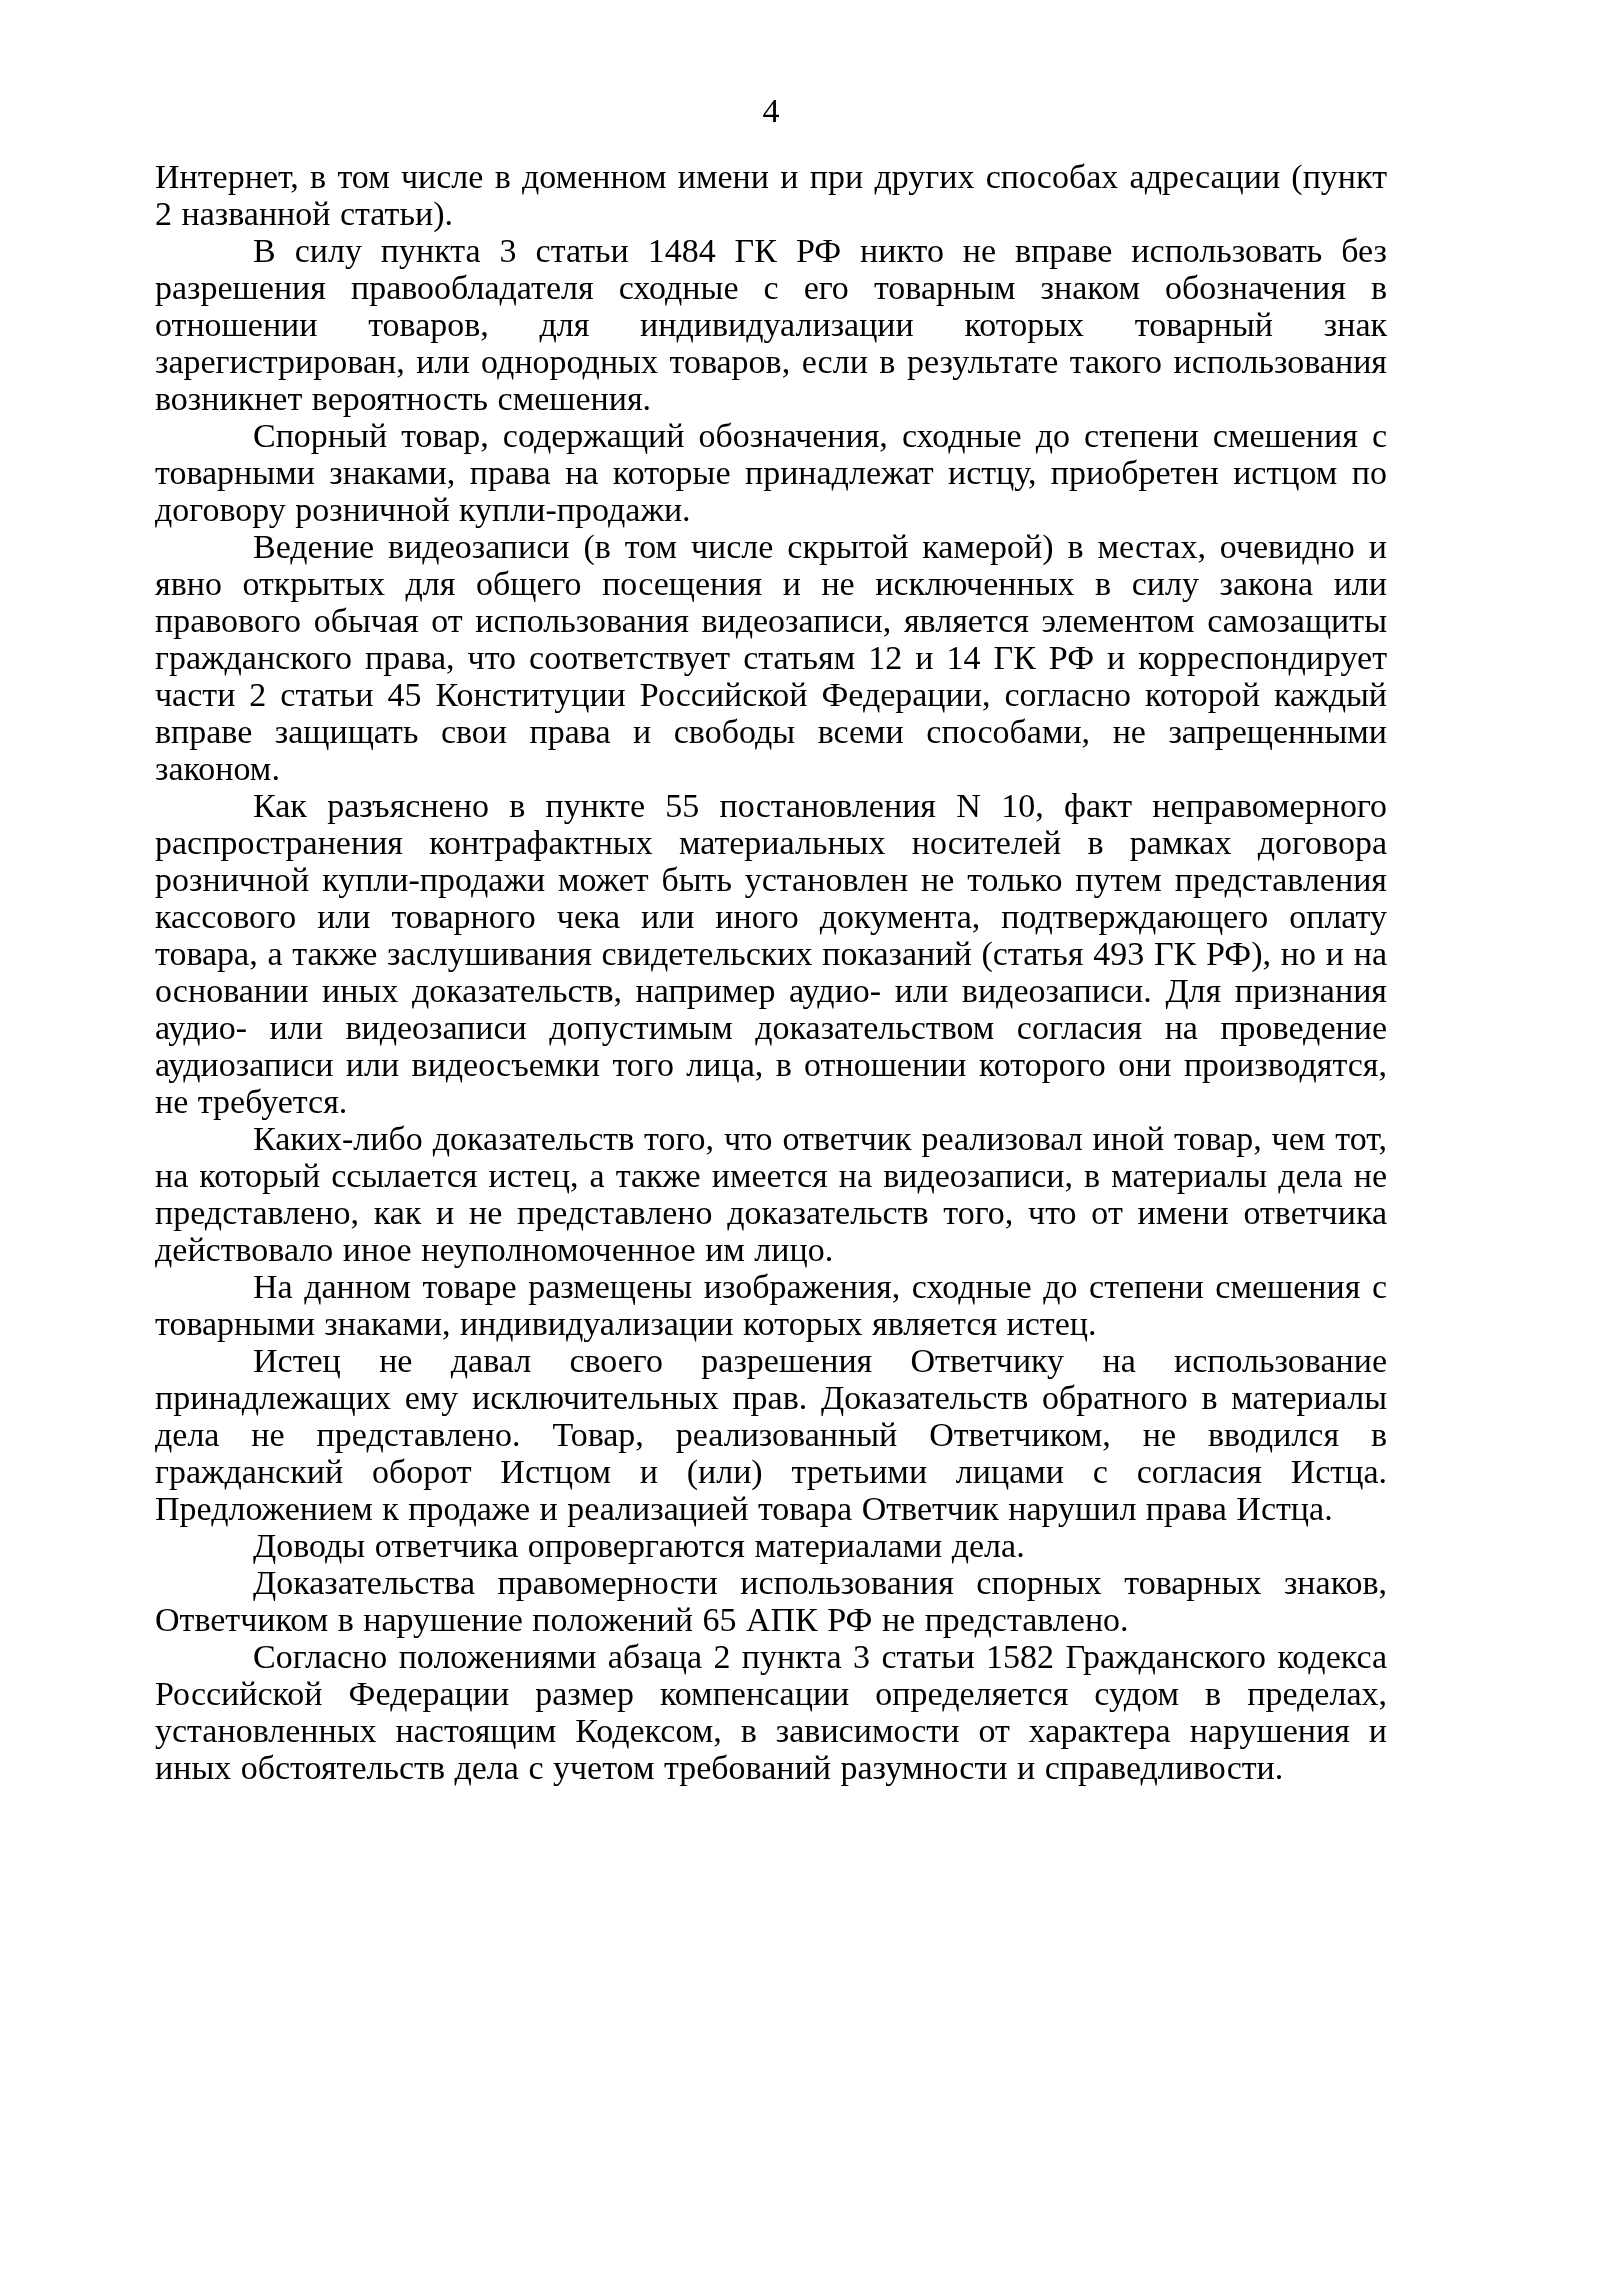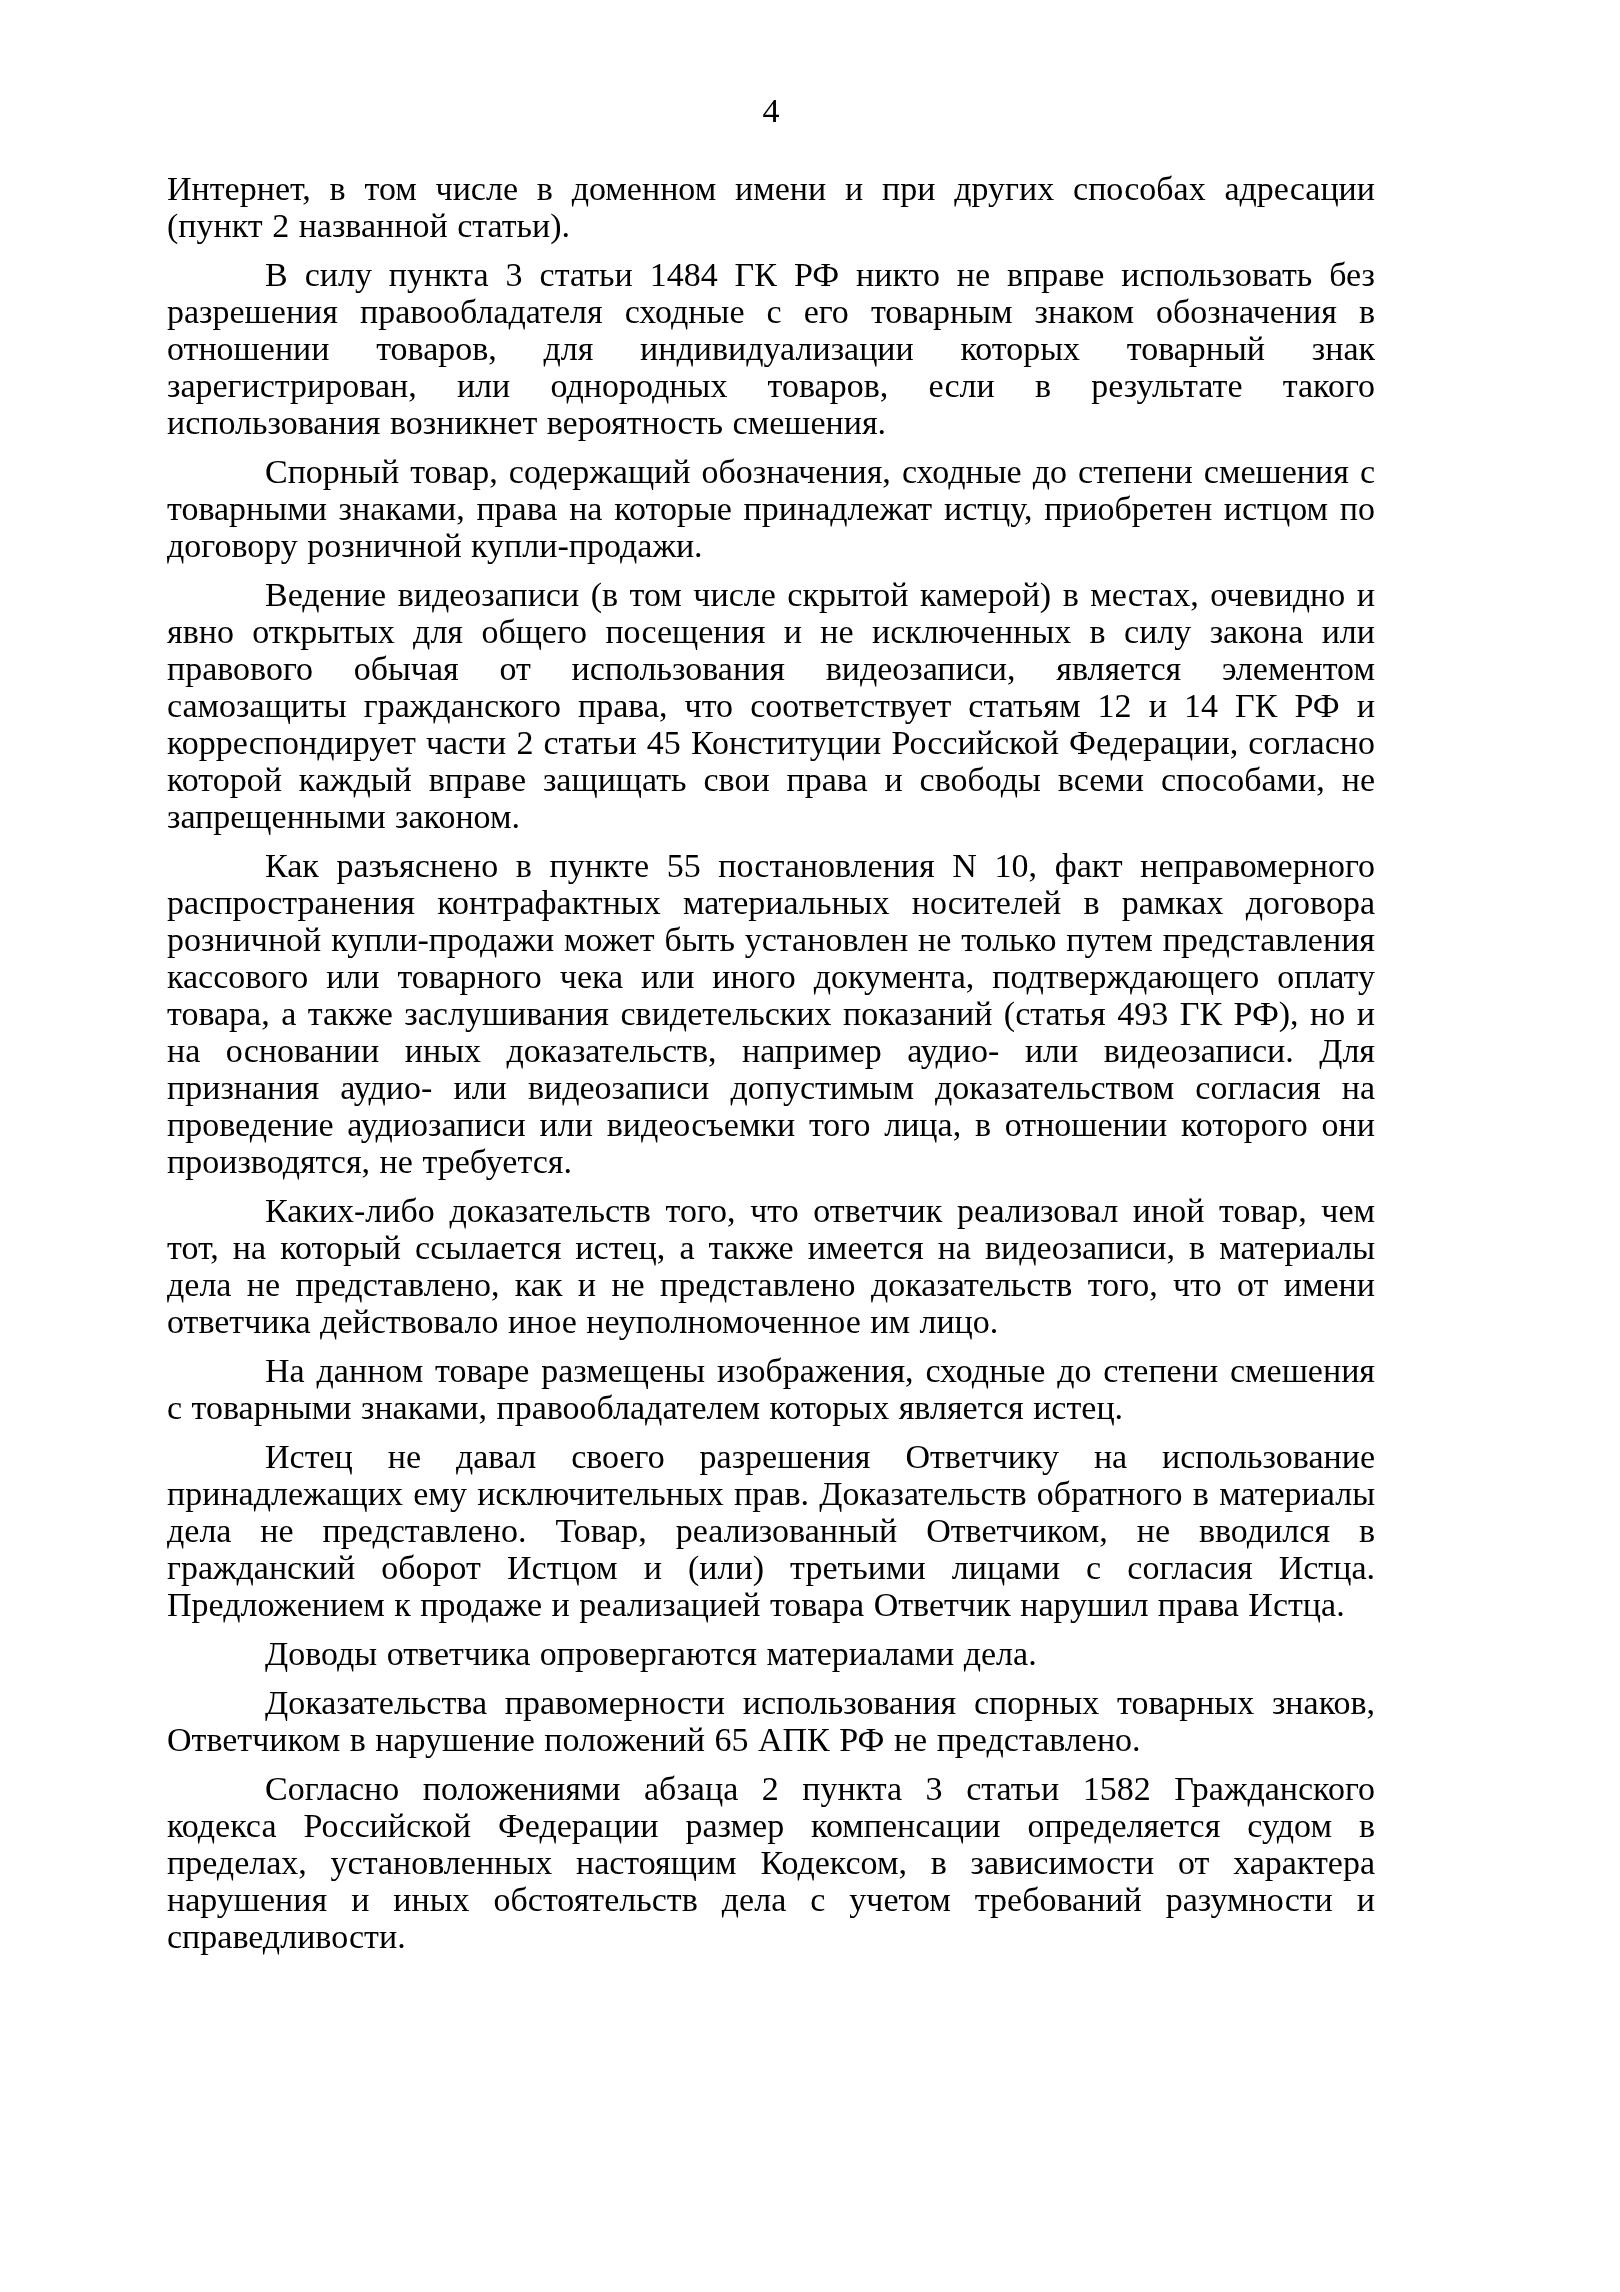--- a/index.html
+++ b/index.html
@@ -32,40 +32,40 @@
     width: 1232px;
     font-size: 34px;
     line-height: 37px;
     text-align: justify;
     text-align-last: left;
     hyphens: none;
     -webkit-hyphens: none;
     word-spacing: 1px;
   }
   .doc-body p.para {
-    margin: 12px;
+    margin: 0;
     padding: 0;
   }
   .doc-body p.para.indent {
     text-indent: 98px;
     font-family: Liberation Serif, serif;
   }
 </style>
 </head>
 <body>
 
 <div class="page">
   <div class="page-number">4</div>
   <div class="doc-body">
       <p class="para">Интернет, в том числе в доменном имени и при других способах адресации (пункт 2 названной статьи).</p>
       <p class="para indent">В силу пункта 3 статьи 1484 ГК РФ никто не вправе использовать без разрешения правообладателя сходные с его товарным знаком обозначения в отношении товаров, для индивидуализации которых товарный знак зарегистрирован, или однородных товаров, если в результате такого использования возникнет вероятность смешения.</p>
       <p class="para indent">Спорный товар, содержащий обозначения, сходные до степени смешения с товарными знаками, права на которые принадлежат истцу, приобретен истцом по договору розничной купли-продажи.</p>
       <p class="para indent">Ведение видеозаписи (в том числе скрытой камерой) в местах, очевидно и явно открытых для общего посещения и не исключенных в силу закона или правового обычая от использования видеозаписи, является элементом самозащиты гражданского права, что соответствует статьям 12 и 14 ГК РФ и корреспондирует части 2 статьи 45 Конституции Российской Федерации, согласно которой каждый вправе защищать свои права и свободы всеми способами, не запрещенными законом.</p>
       <p class="para indent">Как разъяснено в пункте 55 постановления N 10, факт неправомерного распространения контрафактных материальных носителей в рамках договора розничной купли-продажи может быть установлен не только путем представления кассового или товарного чека или иного документа, подтверждающего оплату товара, а также заслушивания свидетельских показаний (статья 493 ГК РФ), но и на основании иных доказательств, например аудио- или видеозаписи. Для признания аудио- или видеозаписи допустимым доказательством согласия на проведение аудиозаписи или видеосъемки того лица, в отношении которого они производятся, не требуется.</p>
       <p class="para indent">Каких-либо доказательств того, что ответчик реализовал иной товар, чем тот, на который ссылается истец, а также имеется на видеозаписи, в материалы дела не представлено, как и не представлено доказательств того, что от имени ответчика действовало иное неуполномоченное им лицо.</p>
-      <p class="para indent">На данном товаре размещены изображения, сходные до степени смешения с товарными знаками, правообладателем которых является истец.</p>
+      <p class="para indent">На данном товаре размещены изображения, сходные до степени смешения с товарными знаками, индивидуализации которых является истец.</p>
       <p class="para indent">Истец не давал своего разрешения Ответчику на использование принадлежащих ему исключительных прав. Доказательств обратного в материалы дела не представлено. Товар, реализованный Ответчиком, не вводился в гражданский оборот Истцом и (или) третьими лицами с согласия Истца. Предложением к продаже и реализацией товара Ответчик нарушил права Истца.</p>
       <p class="para indent">Доводы ответчика опровергаются материалами дела.</p>
       <p class="para indent">Доказательства правомерности использования спорных товарных знаков, Ответчиком в нарушение положений 65 АПК РФ не представлено.</p>
       <p class="para indent">Согласно положениями абзаца 2 пункта 3 статьи 1582 Гражданского кодекса Российской Федерации размер компенсации определяется судом в пределах, установленных настоящим Кодексом, в зависимости от характера нарушения и иных обстоятельств дела с учетом требований разумности и справедливости.</p>
     </div>
 </div>
 
 
 </body></html>

